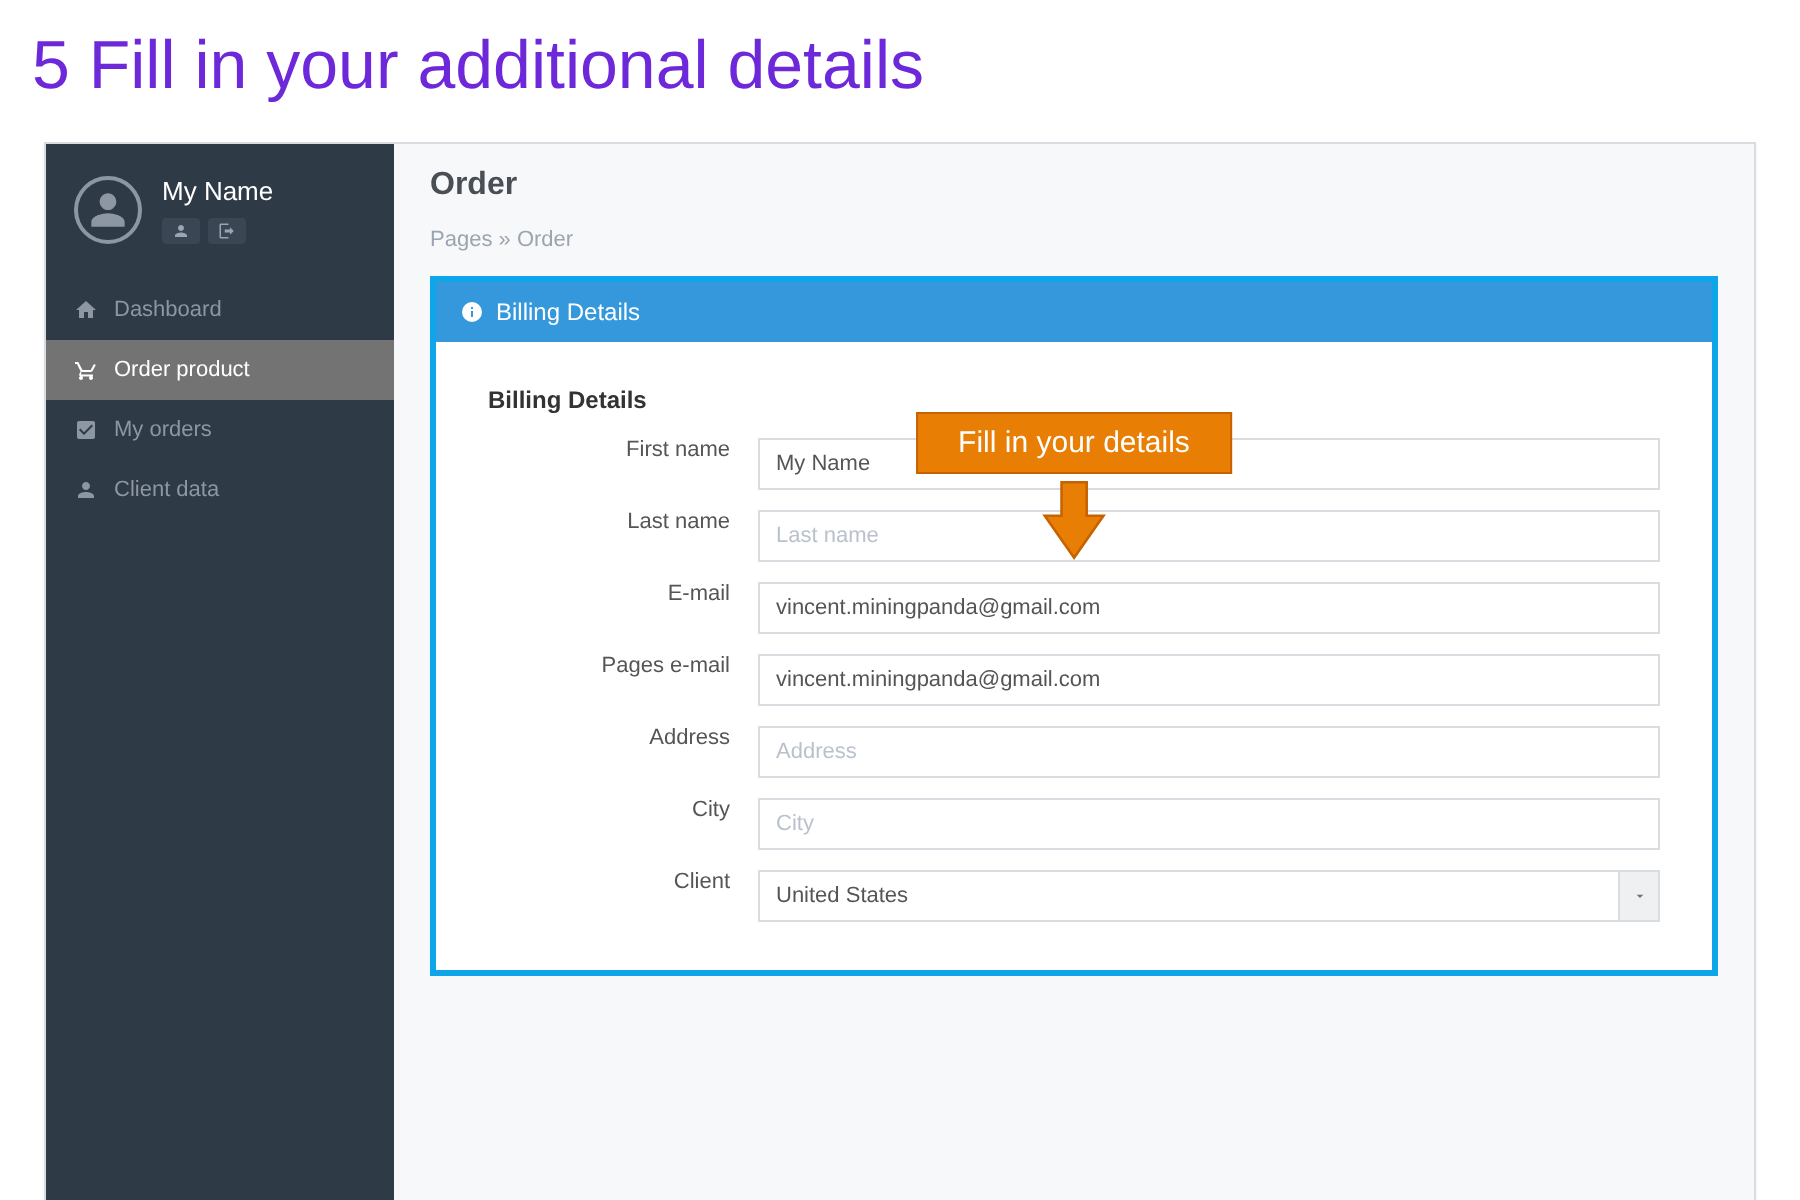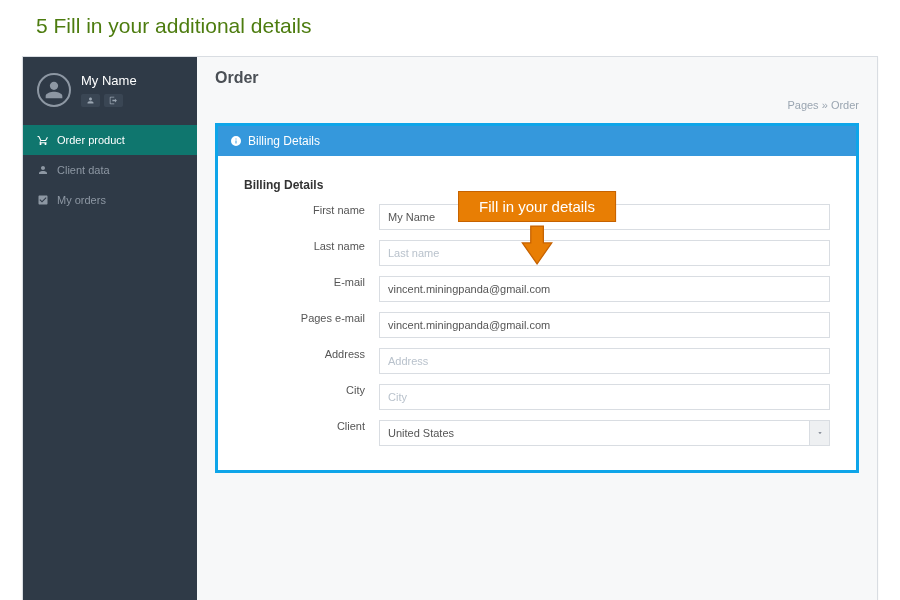--- a/index.html
+++ b/index.html
@@ -1,35 +1,35 @@
 <!DOCTYPE html>
 <html><head>
 <meta charset="utf-8">
 <style>
   * { box-sizing: border-box; margin: 0; padding: 0; }
   body { font-family: Arial, Helvetica, sans-serif; background: #fff; width: 900px; height: 600px; overflow: hidden; font-size: 12px; }
-  .slide-title { font-size: 21px; font-weight: 300; color: #4d7c0f; padding: 14px 36px 18px; }
+  .slide-title { font-size: 34px; font-weight: 300; color: #6d28d9; padding: 14px 16px 18px; }
   .app-frame { margin: 0 22px 0 22px; border: 1px solid #d9dde2; height: 576px; display: flex; background: #fff; box-shadow: 0 1px 2px rgba(0,0,0,.05); }
   .sidebar { width: 174px; background: #2f3a47; color: #a8b2bd; display: flex; flex-direction: column; font-size: 11px; }
   .profile { padding: 16px 14px 10px; display: flex; align-items: flex-start; gap: 10px; }
   .avatar { width: 34px; height: 34px; border-radius: 50%; border: 2px solid #8d97a3; display: flex; align-items: center; justify-content: center; color: #8d97a3; flex-shrink: 0; }
   .avatar svg { width: 20px; height: 20px; fill: #8d97a3; }
   .profile-right { display: flex; flex-direction: column; gap: 6px; }
   .profile-name { color: #fff; font-size: 13px; font-weight: 500; }
   .profile-actions { display: flex; gap: 4px; }
   .pill { background: #3a4654; border-radius: 2px; padding: 2px 5px; display: inline-flex; align-items: center; justify-content: center; }
   .pill svg { width: 9px; height: 9px; fill: #9aa5b1; }
   .nav { margin-top: 8px; }
   .nav-item { display: flex; align-items: center; gap: 8px; padding: 9px 14px; color: #8d97a3; cursor: pointer; }
-  .nav-item.active { background: #0f766e; color: #fff; }
+  .nav-item.active { background: #737373; color: #fff; }
   .nav-item svg { width: 12px; height: 12px; fill: currentColor; flex-shrink: 0; }
   .main { flex: 1; background: #f7f8f9; display: flex; flex-direction: column; position: relative; }
   .page-head { padding: 12px 18px 8px; }
   .page-title { font-size: 16px; font-weight: 700; color: #4a4f55; }
-  .breadcrumb { font-size: 11px; color: #9aa5b1; padding: 4px 18px 12px; text-align: right; }
+  .breadcrumb { font-size: 11px; color: #9aa5b1; padding: 4px 18px 12px; }
   .panel { margin: 0 18px 0 18px; border: 3px solid #0ea5e9; background: #fff; }
   .panel-header { background: #3598dc; color: #fff; padding: 8px 12px; font-size: 12px; display: flex; align-items: center; gap: 6px; }
   .panel-header svg { width: 12px; height: 12px; fill: #fff; }
   .panel-body { padding: 22px 26px 14px; }
   .section-title { font-weight: 700; font-size: 12px; color: #333; margin-bottom: 12px; }
   .form-row { display: flex; align-items: flex-start; margin-bottom: 10px; }
   .form-label { width: 135px; text-align: right; padding-right: 14px; font-size: 11px; color: #555; }
   .form-control { flex: 1; height: 26px; border: 1px solid #d9dde2; padding: 0 8px; font-size: 11px; color: #555; background: #fff; }
   .form-control::placeholder { color: #b9c2cc; }
   select.form-control { appearance: none; -webkit-appearance: none; background-image: none; }
@@ -64,37 +64,43 @@
             </span>
           <span class="pill">
               <svg viewBox="0 0 24 24">
                 <path d="M16 17v-3H9v-4h7V7l5 5-5 5zM14 2H4c-1.1 0-2 .9-2 2v16c0 1.1.9 2 2 2h10v-2H4V4h10V2z"></path>
               </svg>
             </span>
         </div>
       </div>
     </div>
     <nav class="nav">
+      <div class="nav-item">
+        <svg viewBox="0 0 24 24">
+            <path d="M10 20v-6h4v6h5v-8h3L12 3 2 12h3v8z"></path>
+          </svg>
+        <span>Dashboard</span>
+      </div>
       <div class="nav-item active">
         <svg viewBox="0 0 24 24">
             <path d="M7 18c-1.1 0-2 .9-2 2s.9 2 2 2 2-.9 2-2-.9-2-2-2zm10 0c-1.1 0-2 .9-2 2s.9 2 2 2 2-.9 2-2-.9-2-2-2zM7.2 14h9.5c.8 0 1.4-.4 1.8-1.1l3.3-6-1.8-1-3.3 6H8.5L4.3 4H1v2h2l3.6 7.6L5.3 16c-.6 1.1.2 2.4 1.4 2.4H19v-2H7.2z"></path>
           </svg>
         <span>Order product</span>
       </div>
       <div class="nav-item">
         <svg viewBox="0 0 24 24">
+            <path d="M19 3H5c-1.1 0-2 .9-2 2v14c0 1.1.9 2 2 2h14c1.1 0 2-.9 2-2V5c0-1.1-.9-2-2-2zm-9 14l-5-5 1.4-1.4L10 14.2l7.6-7.6L19 8l-9 9z"></path>
+          </svg>
+        <span>My orders</span>
+      </div>
+      <div class="nav-item">
+        <svg viewBox="0 0 24 24">
             <path d="M12 12c2.2 0 4-1.8 4-4s-1.8-4-4-4-4 1.8-4 4 1.8 4 4 4zm0 2c-2.7 0-8 1.3-8 4v2h16v-2c0-2.7-5.3-4-8-4z"></path>
           </svg>
         <span>Client data</span>
-      </div>
-      <div class="nav-item">
-        <svg viewBox="0 0 24 24">
-            <path d="M19 3H5c-1.1 0-2 .9-2 2v14c0 1.1.9 2 2 2h14c1.1 0 2-.9 2-2V5c0-1.1-.9-2-2-2zm-9 14l-5-5 1.4-1.4L10 14.2l7.6-7.6L19 8l-9 9z"></path>
-          </svg>
-        <span>My orders</span>
       </div>
     </nav>
   </aside>
 
   <main class="main">
     <div class="page-head">
       <div class="page-title">Order</div>
     </div>
     <div class="breadcrumb">
       <span>Pages</span>

